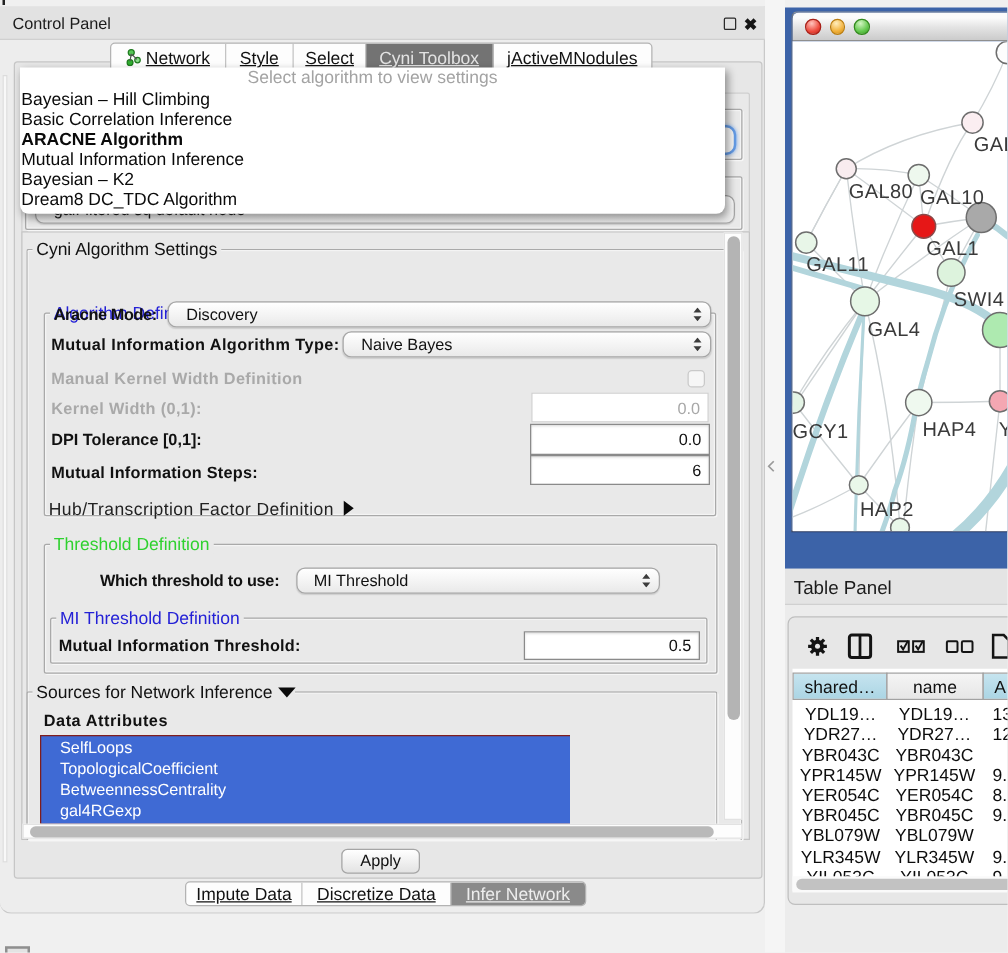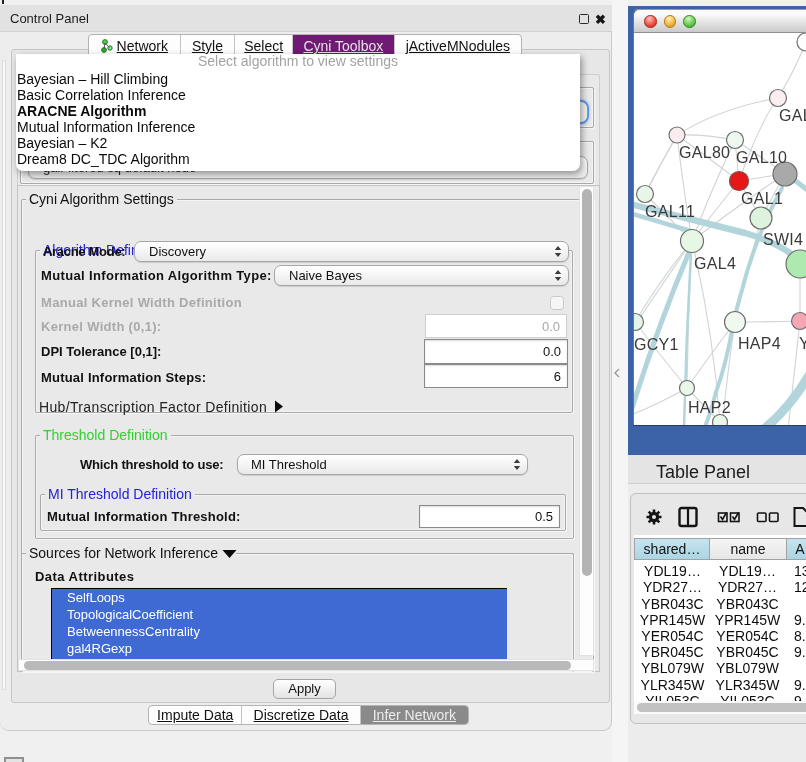--- a/index.html
+++ b/index.html
@@ -17,21 +17,21 @@
 #floatico { left:579px; top:14px; width:10px; height:10px; border:1.6px solid #2a2a2a; border-radius:1.5px; }
 #closeico { left:595px; top:12px; font-size:13px; font-weight:bold; color:#151515; }
 
 #lstrip { left:2px; top:60px; width:4px; height:630px; background:#f8f8f8; border:1px solid #dcdcdc; }
 
 .tabstrip { background:#fdfdfd; border:1px solid #b3b3b3; border-radius:4px;
   display:flex; align-items:center; font-size:14px; color:#111; overflow:hidden; }
 .tabstrip .seg { height:100%; display:flex; align-items:center; justify-content:center;
   border-right:1px solid #c4c4c4;text-decoration:underline; }
 .tabstrip .seg:last-child { border-right:none; }
-.tabstrip .sel { background:#701a75; color:#e3e3e3; }
+.tabstrip .sel { background:#737373; color:#e3e3e3; }
 #toptabs { left:88px; top:34px; width:434px; height:24px; }
 #bottabs { left:148px; top:705px; width:321px; height:20px; }
 #bottabs .sel { background:#8a8a8a; color:#ededed; }
 
 #content { left:11px; top:49px; width:599px; height:654px; background:#e7e7e7;
   border:1px solid #c6c6c6; border-radius:3px; }
 #scrollpane { left:17px; top:185px; width:583px; height:487px; background:#e9e9e9;
   border:1px solid #c3c3c3; overflow:hidden; }
 
 .grp { position:absolute; border:1px solid #a9a9a9; border-radius:2px;
@@ -52,21 +52,21 @@
   display:flex; flex-direction:column; justify-content:center; align-items:center; }
 .combo .arr svg { display:block; }
 .tf { position:absolute; background:#ffffff; border:1px solid #8a8a8a; box-shadow:inset 0 1px 2px rgba(0,0,0,0.14);
   font-size:13px; color:#111; text-align:right; display:flex; align-items:center;
   justify-content:flex-end; }
 .tf.dis { border:1px solid #cfcfcf; color:#a8a8a8; box-shadow:none; }
 
 .sbtrack { position:absolute; background:#fbfbfb; border:1px solid #d6d6d6; }
 .sbthumb { position:absolute; background:#b9b9b9; border-radius:5px; }
 
-#attrlist { left:51px; top:588px; width:456px; height:71px; background:#000000; overflow:hidden; }
+#attrlist { left:32px; top:588px; width:424px; height:71px; background:#7f1d1d; overflow:hidden; }
 #attrsel { position:absolute; left:1px; top:1px; width:502px; height:70px; background:#3f6ad4; }
 #attrsel div { font-size:13px; color:#ffffff; padding-left:15px; height:17px; line-height:17px; }
 
 #applybtn { left:273px; top:679px; width:63px; height:20px;
   background:linear-gradient(#ffffff,#eeeeee 60%,#e3e3e3); border:1px solid #a5a5a5;
   border-radius:5px; font-size:13px; color:#111; text-align:center; line-height:18px; }
 
 #popup { left:16px; top:54px; width:564px; height:117px; background:#ffffff;
   border-radius:0 0 7px 7px; box-shadow:2px 3px 7px rgba(0,0,0,0.4);
   font-size:14px; color:#0a0a0a; z-index:50; }
@@ -77,21 +77,21 @@
 #macwin { left:633px; top:9px; width:173px; height:417px;
   border-left:1px solid #73757a; border-top:1px solid #9a9a9a; border-bottom:2px solid #2a3a60; border-radius:5px 0 0 0; }
 #mactitle { position:absolute; left:0; top:0; width:172px; height:23px;
   background:linear-gradient(#fbfbfb 20%,#e3e3e3 55%,#cbcbcb); border-bottom:1px solid #8f8f8f;
   border-radius:5px 0 0 0; }
 .light { position:absolute; top:5px; width:12.5px; height:12.5px; border-radius:50%; }
 #netview { position:absolute; left:0px; top:23px; width:172px; height:392px; background:#ffffff; overflow:hidden; }
 
 #tpbar { left:628px; top:455px; width:178px; height:29px; background:#e4e4e4;
   border-bottom:1px solid #d0d0d0; }
-#tpbar .t { position:absolute; left:7px; top:7px; font-size:18px; color:#1b1b1b;margin-left:21px; }
+#tpbar .t { position:absolute; left:7px; top:7px; font-size:15px; color:#1b1b1b; }
 #tblbg { left:628px; top:484px; width:178px; height:278px; background:#ececec; }
 #tblwin { left:630px; top:493px; width:200px; height:231px; background:#e7e7e7;
   border:1px solid #bfbfbf; border-radius:6px; }
 #tblarea { left:634px; top:535px; width:172px; height:178px; background:#ffffff; }
 .hdr { position:absolute; top:538px; height:22px; border:1px solid #a2a2a2;
   font-size:14px; color:#111; text-align:center; line-height:21px; }
 .trow { position:absolute; width:180px; height:16.3px; font-size:14px; color:#0d0d0d; }
 .trow span { position:absolute; top:0; height:16px; line-height:16px; text-align:center; }
 </style>
 </head>

